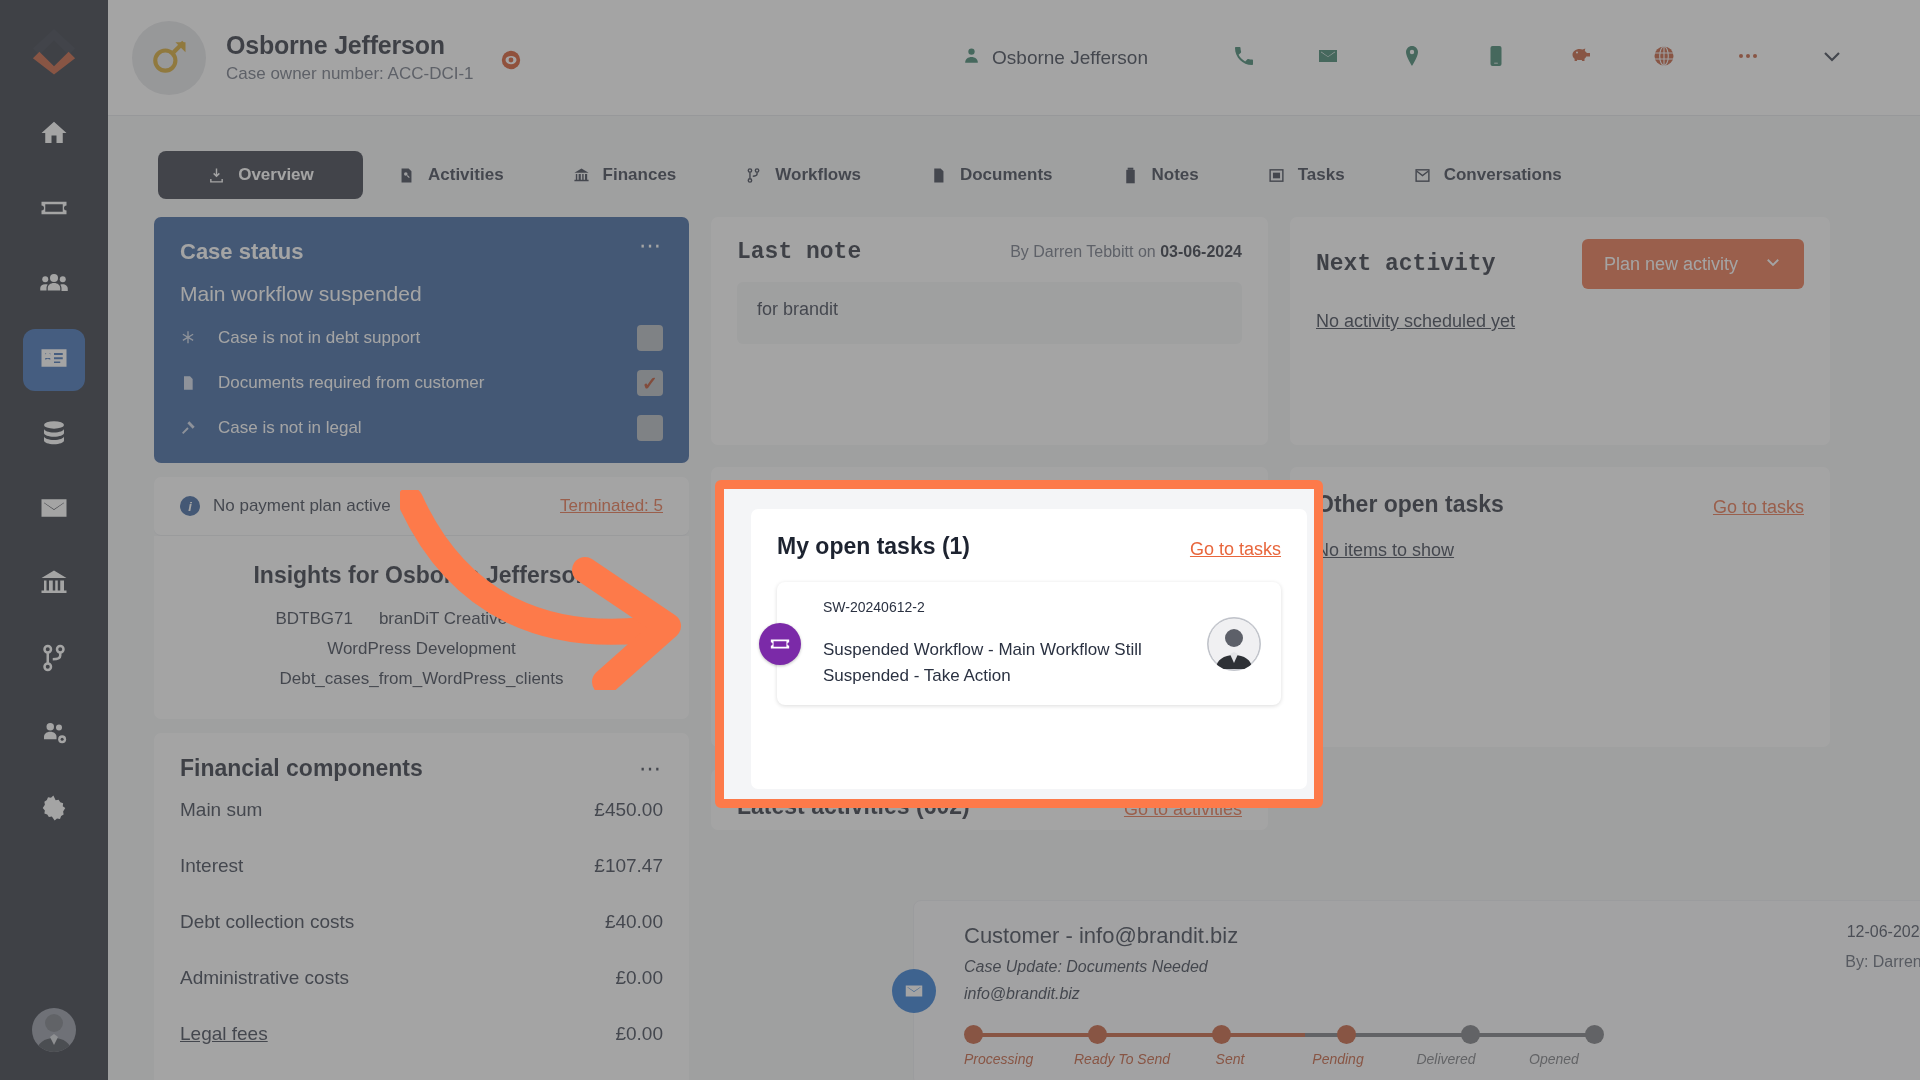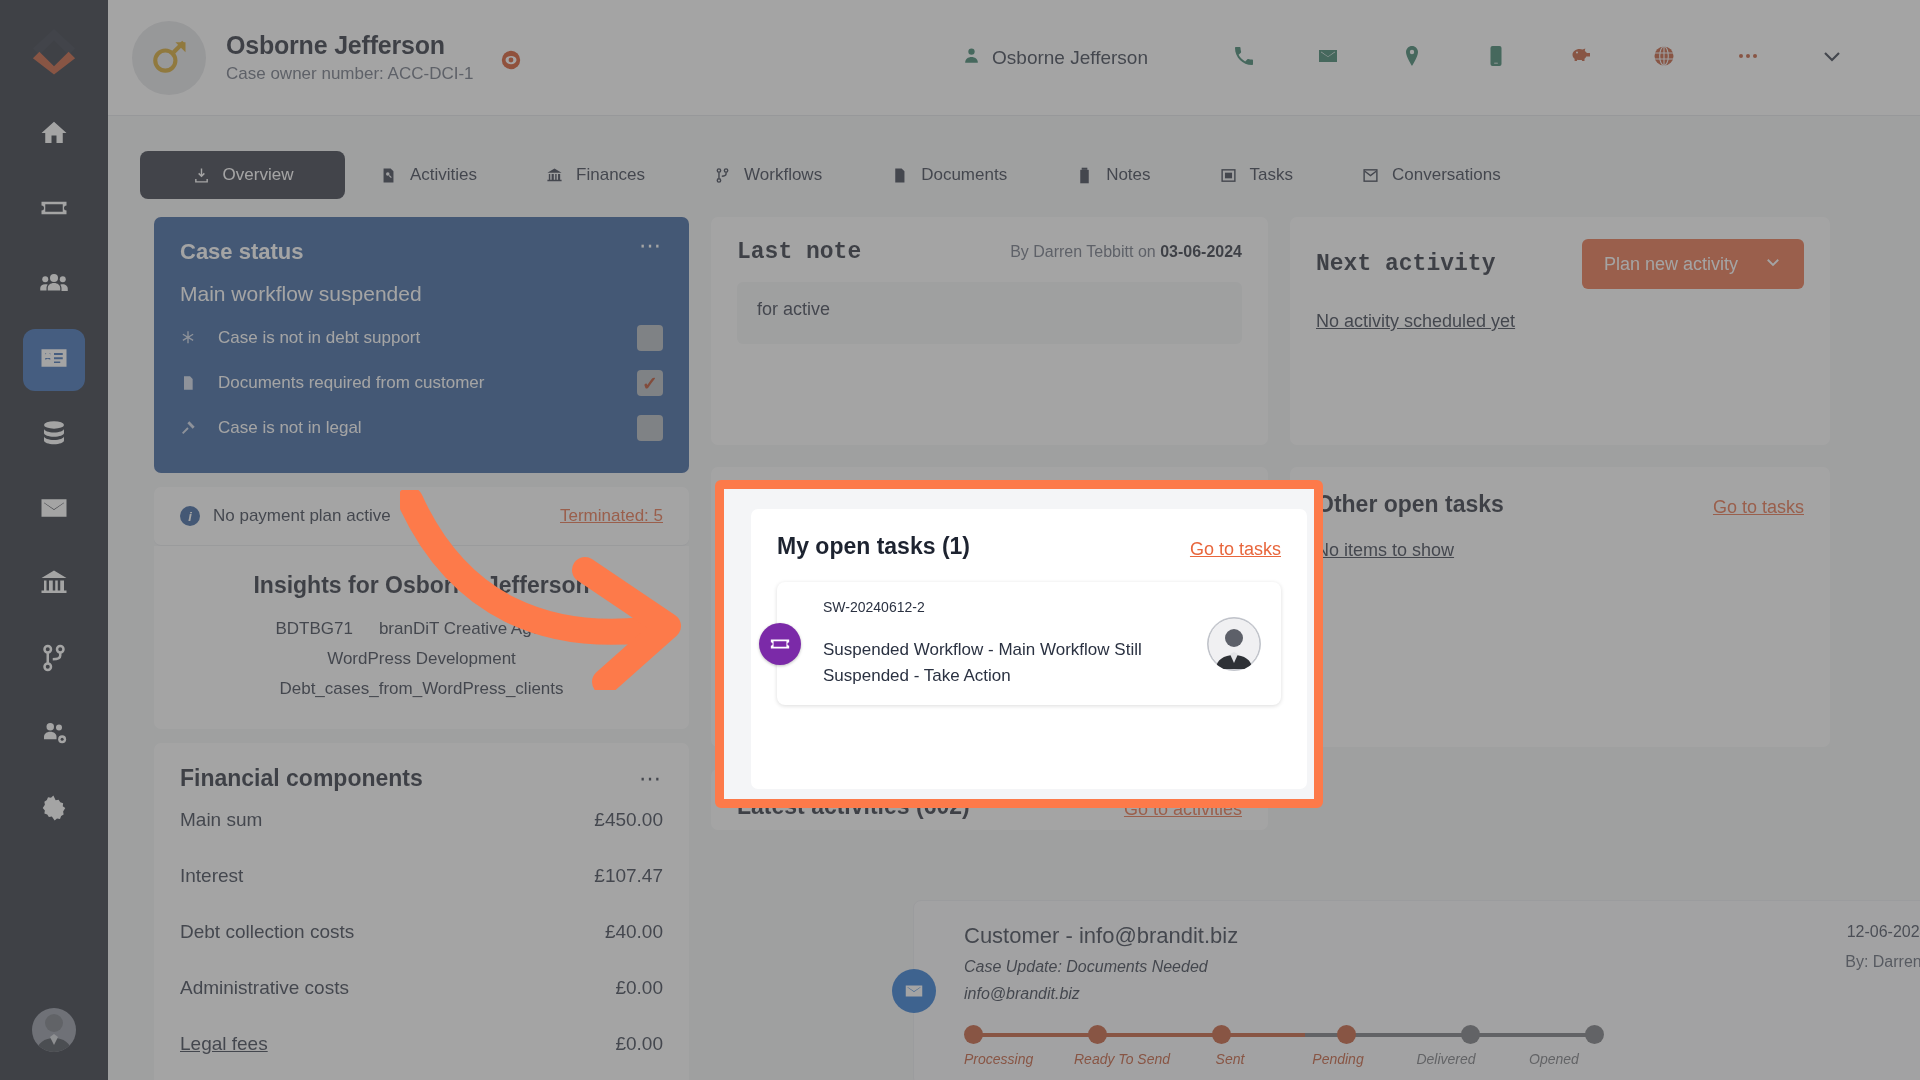--- a/index.html
+++ b/index.html
@@ -51,40 +51,40 @@
   .who-sub { font-size: 17px; color: #646b7a; margin-top: 4px; }
   .eye-badge { margin-left: 26px; width: 22px; height: 22px; align-self: center; margin-top: 4px;}
   .topbar-right { margin-left: auto; display: flex; align-items: center; gap: 0; }
   .contact-name { display: flex; align-items: center; gap: 11px; font-size: 19px; color: #2b3242; margin-right: 54px; }
   .tb-ico { width: 84px; display: flex; align-items: center; justify-content: center; cursor: pointer; }
   .tb-ico svg { width: 24px; height: 24px; }
   .green { fill: #2f7a63; }
   .orangefill { fill: #c0502c; }
 
   
-  .tabs-wrap { padding: 35px 46px 0 32px; }
+  .tabs-wrap { padding: 35px 46px 0 50px; font-weight: bold; }
   .tabs { display: flex; align-items: center; gap: 0; }
   .tab {
     display: flex; align-items: center; gap: 12px;
     padding: 0 34px; height: 48px; font-size: 17px; color: #2b3242;
     border-radius: 8px; cursor: pointer; white-space: nowrap;
   }
   .tab .ti { width: 19px; height: 19px; display:inline-flex; align-items:center; justify-content:center;}
   .tab .ti svg { width: 17px; height: 19px; fill: #2b3242; }
   .tab.active { background: #262b38; color: #ffffff; min-width: 205px; justify-content: center;}
   .tab.active .ti svg { fill: #ffffff; }
 
   
   .content { display: flex; gap: 22px; padding: 18px 46px 0 46px; }
   .col-left { width: 535px; flex: 0 0 535px; }
   .col-mid  { width: 557px; flex: 0 0 557px; }
   .col-right{ width: 540px; flex: 0 0 540px; }
 
   
-  .case-status { background: #2b5797; color: #fff; border-radius: 7px; padding: 22px 26px 32px 26px; }
+  .case-status { background: #2b5797; color: #fff; border-radius: 7px; padding: 22px 26px 22px 26px; }
   .cs-top { display: flex; align-items: flex-start; justify-content: space-between; }
   .cs-title { font-size: 22px; font-weight: bold; }
   .cs-dots { font-size: 22px; letter-spacing: 2px; cursor: pointer; line-height: 14px;}
   .cs-sub { font-size: 21px; margin-top: 17px; }
   .cs-row { display: flex; align-items: center; margin-top: 19px; font-size: 17px; }
   .cs-row .ci { width: 28px; display: flex; justify-content: flex-start; }
   .cs-row .ci svg { width: 16px; height: 18px; fill: #cfd8e8; }
   .cs-row .lbl { margin-left: 10px; }
   .cs-box {
     margin-left: auto; width: 26px; height: 26px; border-radius: 4px;
@@ -565,21 +565,21 @@
 
       <div class="col-mid">
         <div class="pane" style="height:228px">
           <div class="pane-head">
             <div class="pane-title">Last note</div>
             <div class="pane-meta">
               <span>By Darren Tebbitt on</span>
               <b>03-06-2024</b>
             </div>
           </div>
-          <div class="note-body">for active</div>
+          <div class="note-body">for brandit</div>
         </div>
 
         <div class="tasks-pane" style="margin-top:22px;height:280px">
           <div class="tasks-head">
             <div class="tasks-title">My open tasks (1)</div>
             <div class="goto">Go to tasks</div>
           </div>
           <div class="task-item">
             <div class="task-badge">
               <svg viewBox="0 0 24 24">

